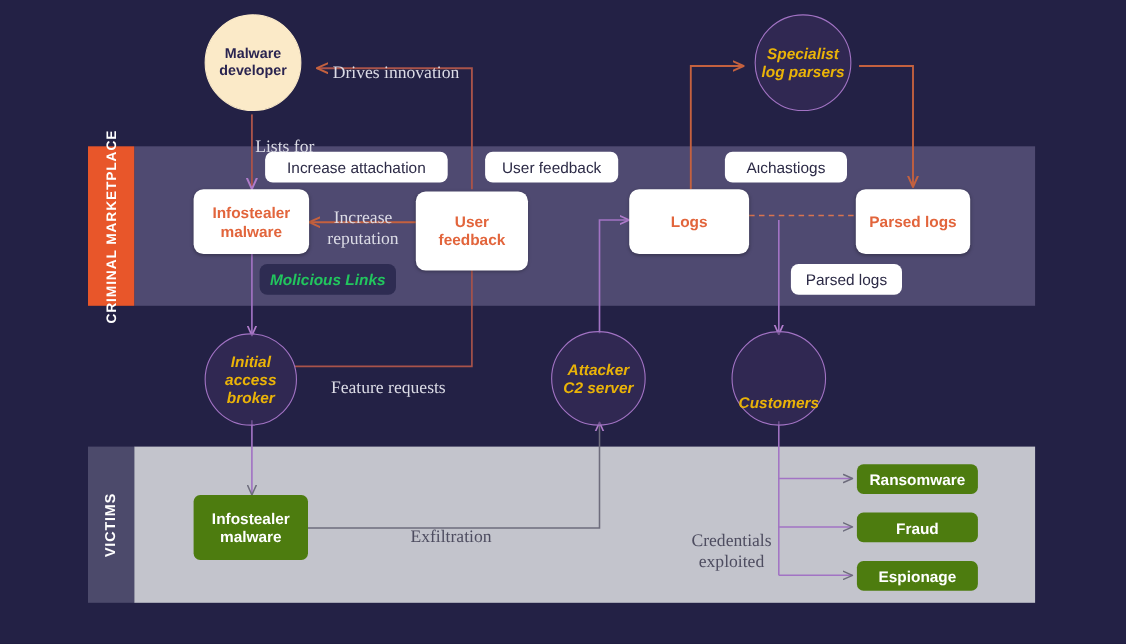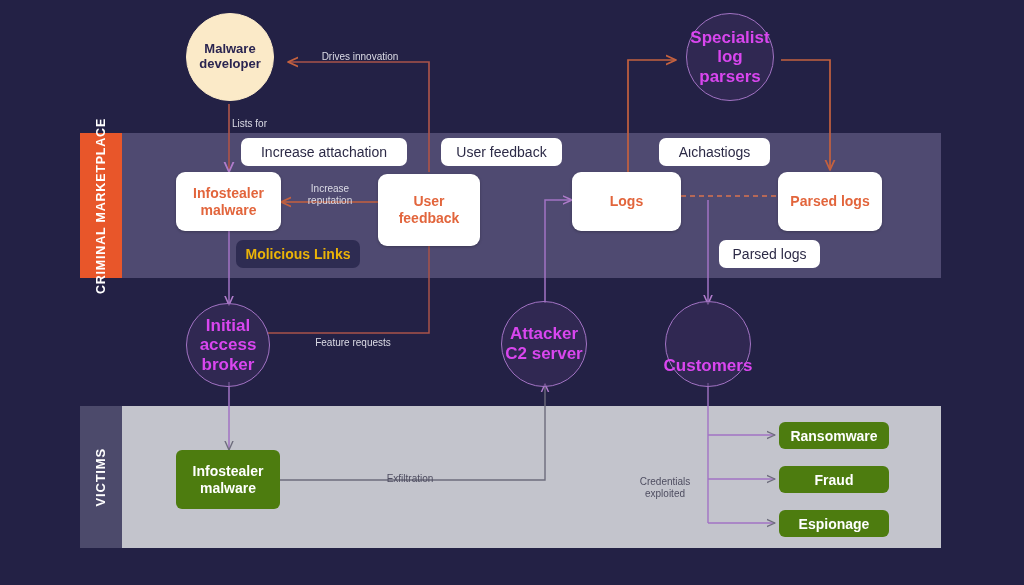--- a/index.html
+++ b/index.html
@@ -74,22 +74,23 @@
   }
   .circle-cream{
     background:#fbeac8;
     color:#2a2450;
     border:1px solid #fbeac8;
     font-size:13px;
   }
   .circle-outline{
     background:rgba(60,48,92,.55);
     border:1.4px solid #a273c4;
-    color:#d946ef;
-    font-size:17px;
+    color:#eab308;
+    font-size:14px;
+    font-style:italic;
   }
 
   
   .card{
     position:absolute;
     background:#ffffff;
     border-radius:9px;
     display:flex;align-items:center;justify-content:center;
     text-align:center;
     font-weight:bold;
@@ -105,35 +106,36 @@
     border-radius:7px;
     display:flex;align-items:center;justify-content:center;
     text-align:center;
     box-sizing:border-box;
     white-space:nowrap;
   }
   .chip-white{
     background:#ffffff;color:#2c2a46;font-size:14px;
   }
   .chip-dark{
-    background:#2e2c52;color:#eab308;font-size:14px;font-weight:bold;
+    background:#2e2c52;color:#22c55e;font-size:14px;font-weight:bold;font-style:italic;
   }
   .chip-navy{
     background:#4d7c0f;color:#ffffff;font-size:14px;font-weight:bold;
     border-radius:6px;
   }
 
   
   .lbl{
     position:absolute;
-    font-size:10px;
+    font-size:16px;
     line-height:1.18;
     text-align:center;
     white-space:pre-line;
     box-sizing:border-box;
+    font-family:Liberation Serif, serif;
   }
   .lbl-light{color:#dcdce6;}
   .lbl-dark{color:#4e4d60;}
 </style>
 </head>
 <body>
 
 <div id="stage">
 
   <div class="bg-deep"></div>

